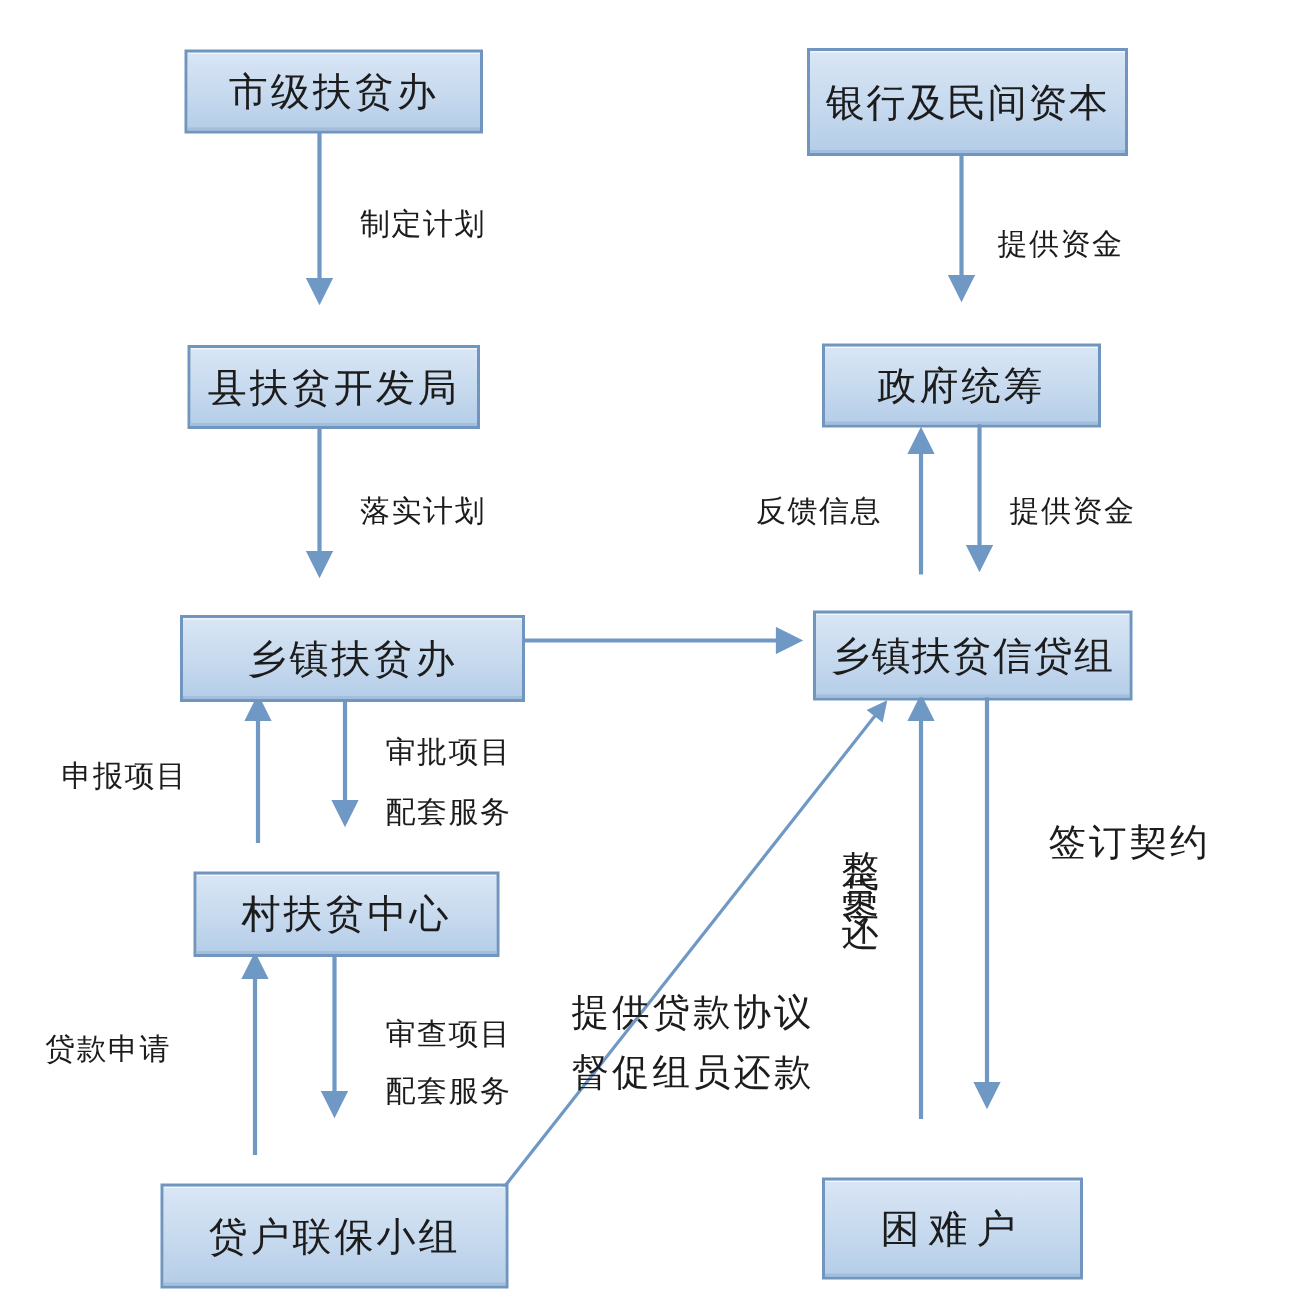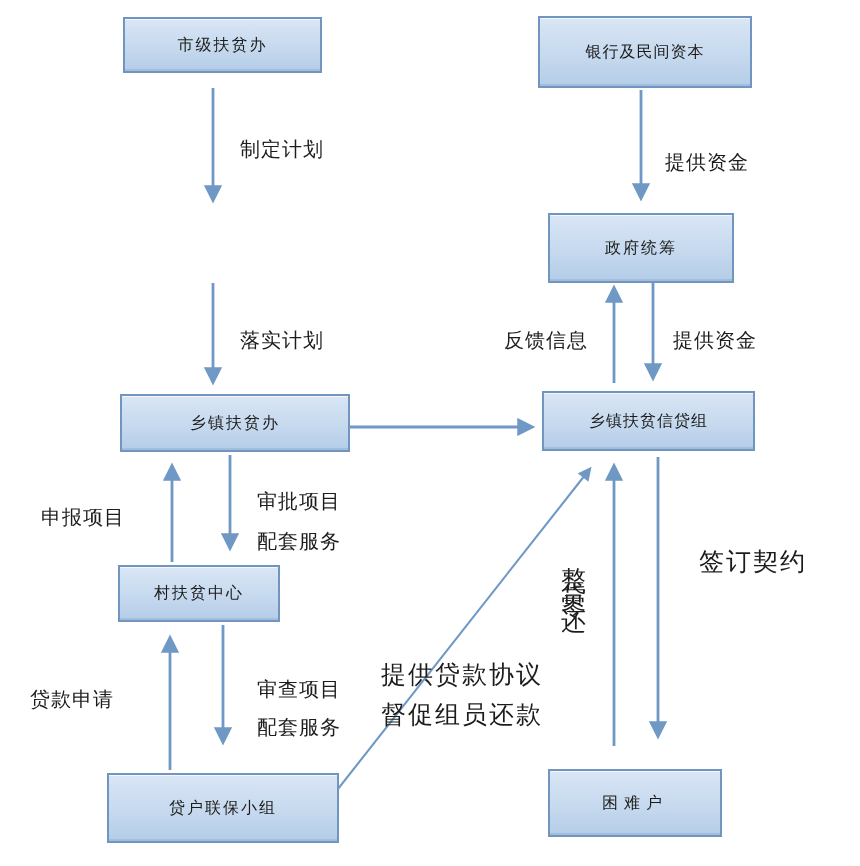--- a/index.html
+++ b/index.html
@@ -8,21 +8,21 @@
     font-family:"DejaVu Serif","Liberation Serif",serif;color:#1c1c1c;
   }
   .edges{position:absolute;left:0;top:0;width:860px;height:866px;}
   .edge{stroke:#6f98c5;stroke-width:2.8;fill:none;}
   .edge.thin{stroke-width:2.1;}
   .node{
     position:absolute;display:flex;align-items:center;justify-content:center;
     background:linear-gradient(180deg,#d9e6f5 0%,#c6d9ee 55%,#b4cde8 100%);
     border:2px solid #7095bf;box-sizing:border-box;
     box-shadow:inset 0 1px 0 rgba(255,255,255,.65), inset 0 -2px 0 rgba(110,145,185,.25);
-    font-size:16px;letter-spacing:2px;white-space:nowrap;
+    font-size:26px;letter-spacing:2px;white-space:nowrap;margin-top:16px;
   }
   .lbl{position:absolute;font-size:20px;white-space:nowrap;letter-spacing:1px;}
   .lbl.big{font-size:25px;letter-spacing:2px;}
   .lbl.vert{
     writing-mode:vertical-rl;text-orientation:upright;
     font-size:25px;letter-spacing:14px;white-space:normal;
   }
 </style>
 </head>
 <body>
@@ -45,24 +45,25 @@
     <line class="edge" x1="230" y1="455" x2="230" y2="546" marker-end="url(#ah)"></line>
     <line class="edge" x1="170" y1="770" x2="170" y2="640" marker-end="url(#ah)"></line>
     <line class="edge" x1="223" y1="625" x2="223" y2="740" marker-end="url(#ah)"></line>
     <line class="edge thin" x1="323" y1="808" x2="589" y2="470" marker-end="url(#ah)"></line>
     <line class="edge" x1="614" y1="746" x2="614" y2="468" marker-end="url(#ah)"></line>
     <line class="edge" x1="658" y1="457" x2="658" y2="734" marker-end="url(#ah)"></line>
   </svg>
 
   <div class="node" style="left:123px;top:17px;width:199px;height:56px">市级扶贫办</div>
   <div class="node" style="left:538px;top:16px;width:214px;height:72px;letter-spacing:1px">银行及民间资本</div>
-  <div class="node" style="left:548px;top:213px;width:186px;height:70px">政府统筹</div>
+  <div class="node" style="left:125px;top:214px;width:195px;height:56px">县扶贫开发局</div>
+  <div class="node" style="left:548px;top:213px;width:186px;height:56px">政府统筹</div>
   <div class="node" style="left:120px;top:394px;width:230px;height:58px">乡镇扶贫办</div>
   <div class="node" style="left:542px;top:391px;width:213px;height:60px;letter-spacing:1px">乡镇扶贫信贷组</div>
-  <div class="node" style="left:118px;top:565px;width:162px;height:57px">村扶贫中心</div>
+  <div class="node" style="left:129px;top:565px;width:204px;height:57px">村扶贫中心</div>
   <div class="node" style="left:107px;top:773px;width:232px;height:70px">贷户联保小组</div>
   <div class="node" style="left:548px;top:769px;width:174px;height:68px;letter-spacing:6px">困难户</div>
 
   <div class="lbl" style="left:240px;top:136px">制定计划</div>
   <div class="lbl" style="left:665px;top:149px">提供资金</div>
   <div class="lbl" style="left:240px;top:327px">落实计划</div>
   <div class="lbl" style="left:504px;top:327px">反馈信息</div>
   <div class="lbl" style="left:673px;top:327px">提供资金</div>
   <div class="lbl" style="left:41px;top:504px">申报项目</div>
   <div class="lbl" style="left:257px;top:488px">审批项目</div>

